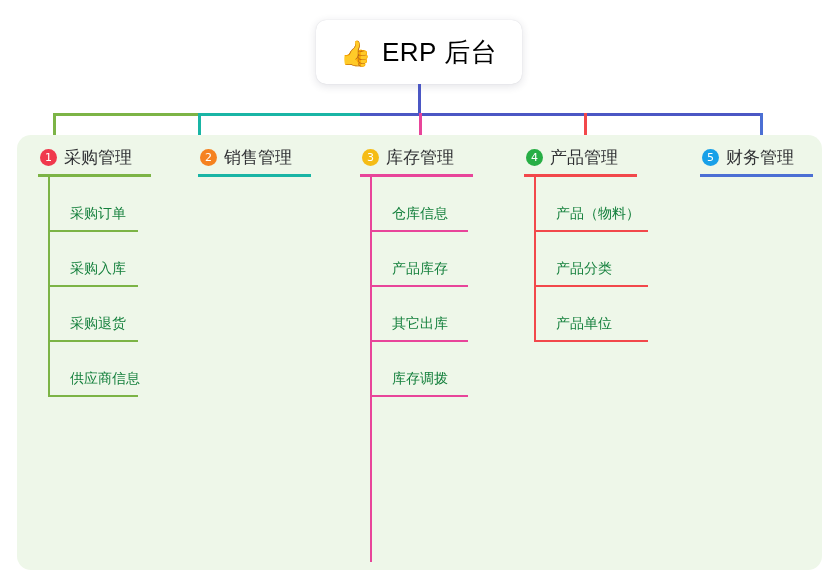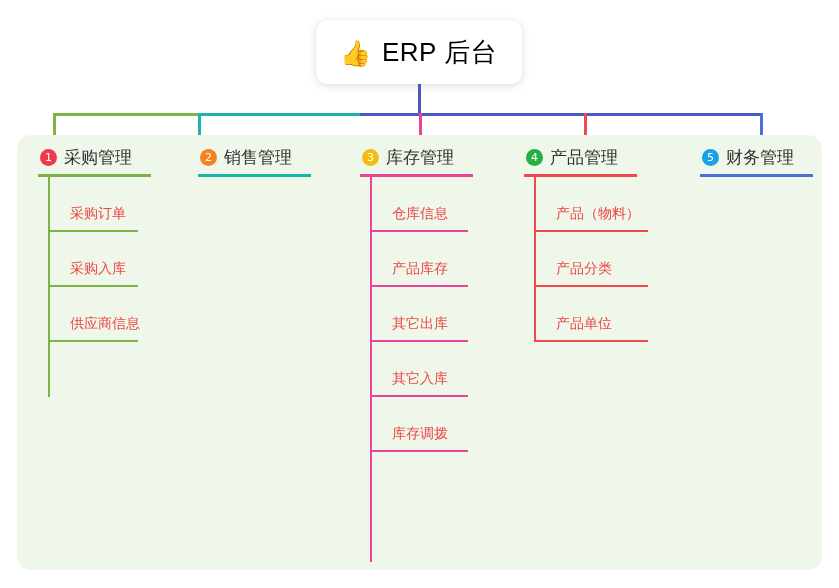--- a/index.html
+++ b/index.html
@@ -120,21 +120,21 @@
   .leaf {
     position: relative;
     height: 55px;
     box-sizing: border-box;
   }
   .leaf-text {
     position: absolute;
     left: 22px;
     bottom: 9px;
     font-size: 14px;
-    color: #ef4444;
+    color: #15803d;
     white-space: nowrap;
   }
   .leaf-rule {
     position: absolute;
     left: 0;
     bottom: 0;
     height: 2px;
   }
 </style>
 </head>
@@ -172,20 +172,24 @@
           <div class="spine" style="height: 220px; background: rgb(124, 180, 70);"></div>
           <div class="leaf">
             <span class="leaf-text">采购订单</span>
             <div class="leaf-rule" style="width: 90px; background: rgb(124, 180, 70);"></div>
           </div>
           <div class="leaf">
             <span class="leaf-text">采购入库</span>
             <div class="leaf-rule" style="width: 90px; background: rgb(124, 180, 70);"></div>
           </div>
           <div class="leaf">
+            <span class="leaf-text">采购退货</span>
+            <div class="leaf-rule" style="width: 90px; background: rgb(124, 180, 70);"></div>
+          </div>
+          <div class="leaf">
             <span class="leaf-text">供应商信息</span>
             <div class="leaf-rule" style="width: 90px; background: rgb(124, 180, 70);"></div>
           </div>
         </div>
       </div>
       <div class="column" style="left: 198px;">
         <div class="col-head">
           <span class="badge" style="background: rgb(245, 130, 32);">2</span>
           <span class="col-name">销售管理</span>
         </div>
@@ -205,24 +209,20 @@
           </div>
           <div class="leaf">
             <span class="leaf-text">产品库存</span>
             <div class="leaf-rule" style="width: 98px; background: rgb(232, 69, 154);"></div>
           </div>
           <div class="leaf">
             <span class="leaf-text">其它出库</span>
             <div class="leaf-rule" style="width: 98px; background: rgb(232, 69, 154);"></div>
           </div>
           <div class="leaf">
-            <span class="leaf-text">其它入库</span>
-            <div class="leaf-rule" style="width: 98px; background: rgb(232, 69, 154);"></div>
-          </div>
-          <div class="leaf">
             <span class="leaf-text">库存调拨</span>
             <div class="leaf-rule" style="width: 98px; background: rgb(232, 69, 154);"></div>
           </div>
         </div>
       </div>
       <div class="column" style="left: 524px;">
         <div class="col-head">
           <span class="badge" style="background: rgb(39, 174, 69);">4</span>
           <span class="col-name">产品管理</span>
         </div>

